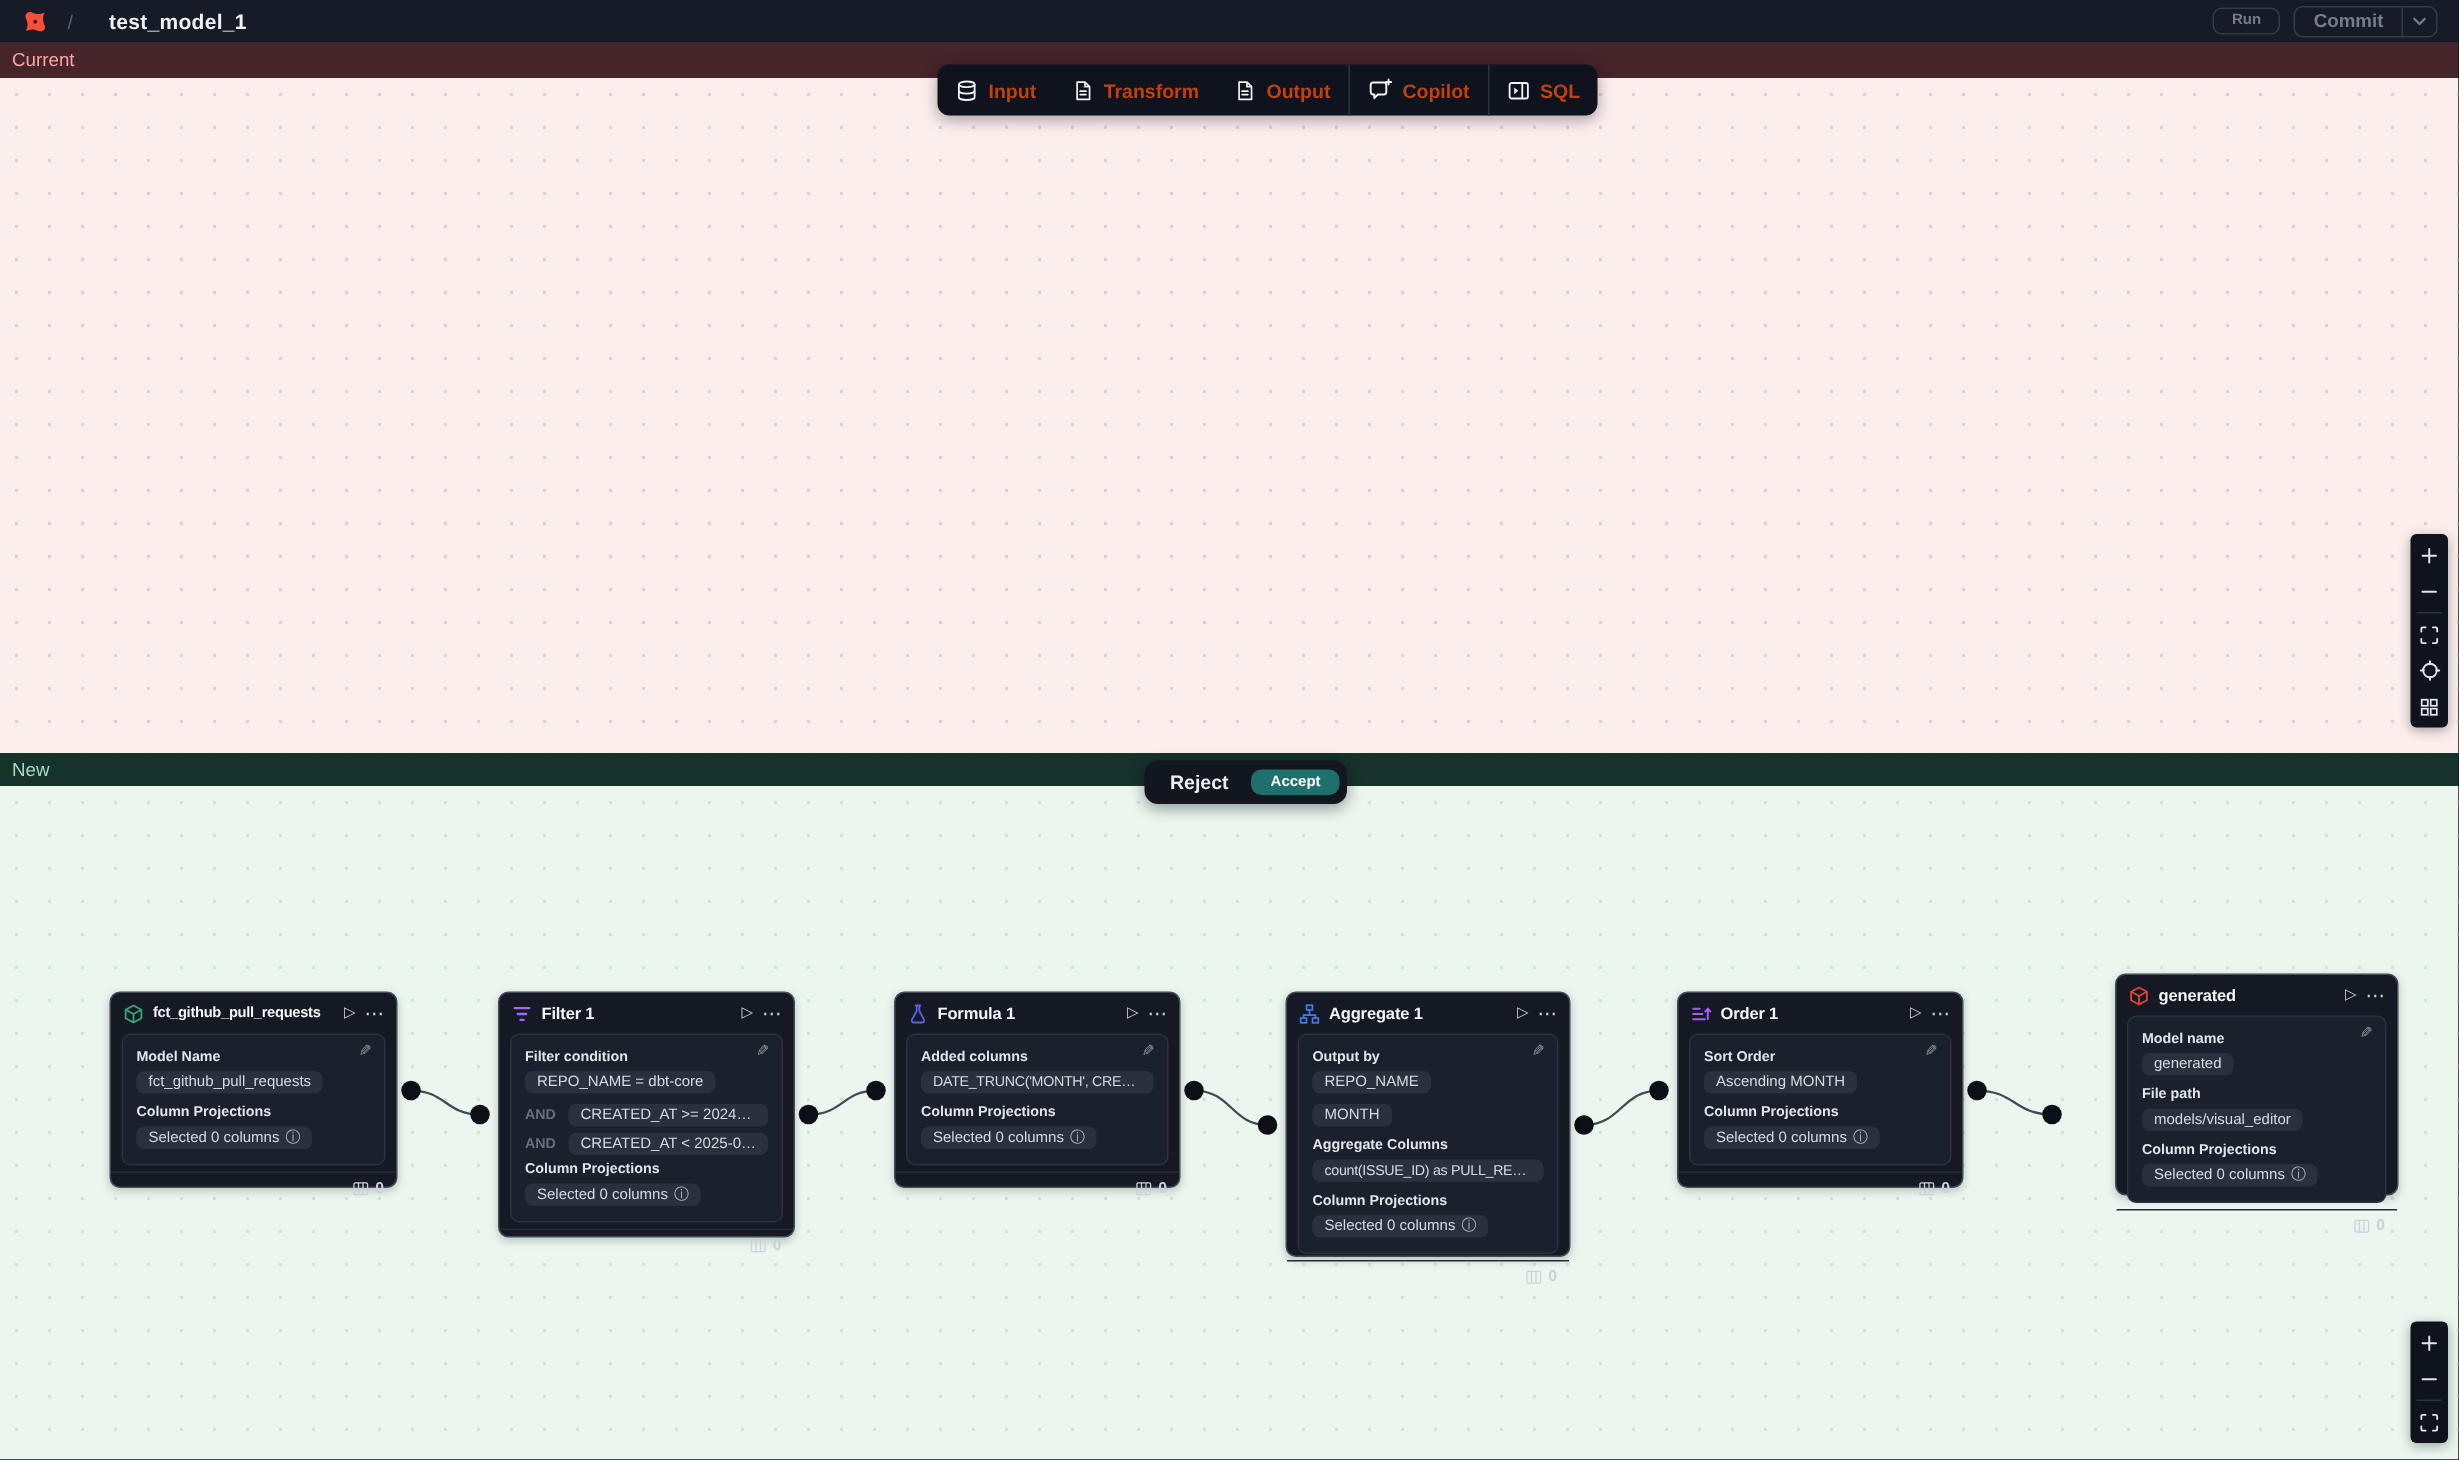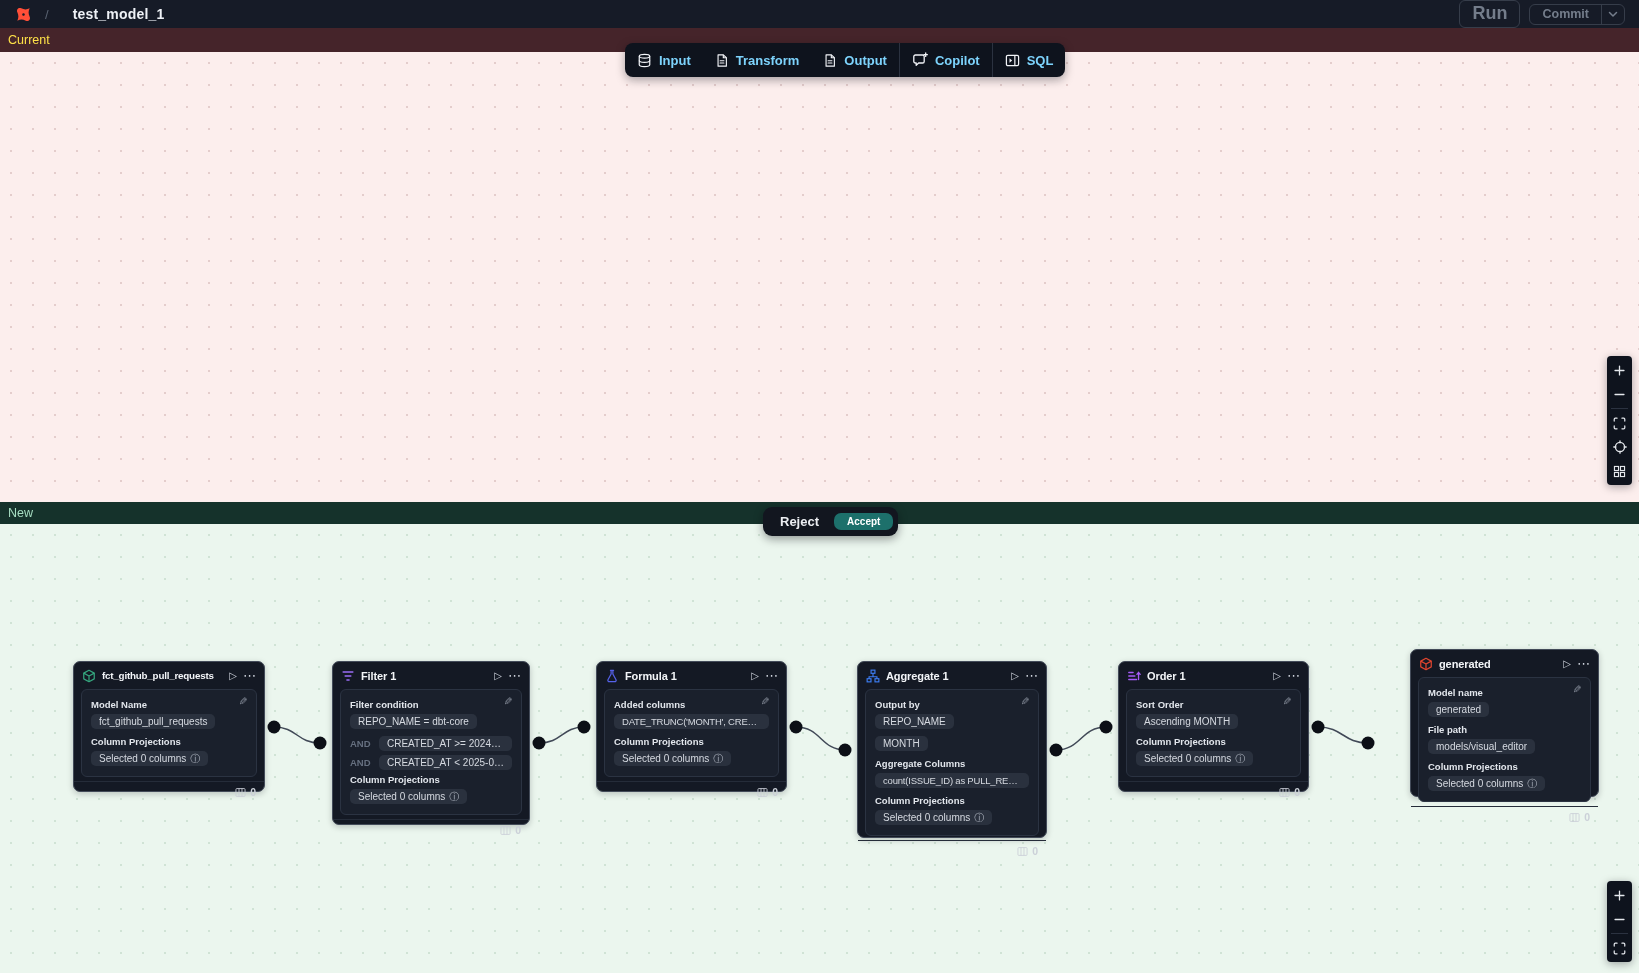--- a/index.html
+++ b/index.html
@@ -15,50 +15,50 @@
   .topbar {
     height:28px; background:#161b27; display:flex; align-items:center;
     padding:0 14px; gap:10px; position:relative; z-index:30;
   }
   .logo { display:flex; align-items:center; }
   .crumb-sep { color:#5a6372; font-size:13px; margin-left:2px; }
   .doc-title { color:#eef1f6; font-size:14px; font-weight:bold; letter-spacing:.2px;padding-left:14px; }
   .topbar-actions { margin-left:auto; display:flex; gap:9px; align-items:center; }
   .btn-ghost {
     border:1px solid #363d4a; color:#747d8b; background:transparent;
-    border-radius:6px; font-size:18px; padding:2px 12px 3px; font-weight:bold;
+    border-radius:6px; font-size:10px; padding:2px 12px 3px; font-weight:bold;
     font-family:inherit; cursor:default;
   }
   .btn-split { display:flex; border:1px solid #363d4a; border-radius:6px; overflow:hidden; }
   .btn-split .main { padding:2px 12px 3px; color:#747d8b; font-size:12.5px; font-weight:bold; }
   .btn-split .chev { border-left:1px solid #363d4a; padding:0 6px; color:#747d8b; display:flex; align-items:center; }
 
   
   .bar { display:flex; align-items:center; padding:0 8px; font-size:12.5px; }
-  .bar.current { height:24px; background:#45242a; color:#fde047; }
+  .bar.current { height:24px; background:#45242a; color:#fca5a5; }
   .bar.new     { height:22px; background:#15322b; color:#a6ddc1; }
 
   
   .canvas { position:relative; overflow:hidden; }
   .canvas.current {
     height:450px; background-color:#fceeed;
     background-image:radial-gradient(circle,#e4cdcc 1.1px,transparent 1.4px);
     background-size:22px 22px;
   }
   .canvas.new {
     height:449px; background-color:#ebf6ee;
     background-image:radial-gradient(circle,#d0e3d5 1.1px,transparent 1.4px);
     background-size:22px 22px;
   }
 
   
   .fl-toolbar {
     position:absolute; left:625px; top:43px; height:34px; z-index:40;
     background:#0e131d; border-radius:8px; display:flex; align-items:stretch;
-    box-shadow:0 3px 10px rgba(8,10,16,.35); color:#7dd3fc;
+    box-shadow:0 3px 10px rgba(8,10,16,.35); color:#c2410c;
   }
   .tb-item {
     display:flex; align-items:center; gap:7px; padding:0 12px;
     font-size:13px; font-weight:bold; cursor:default; white-space:nowrap;
   }
   .tb-sep { width:1px; background:#2b3240; }
   .tb-item svg { display:block; }
 
   
   .ctl-panel {

